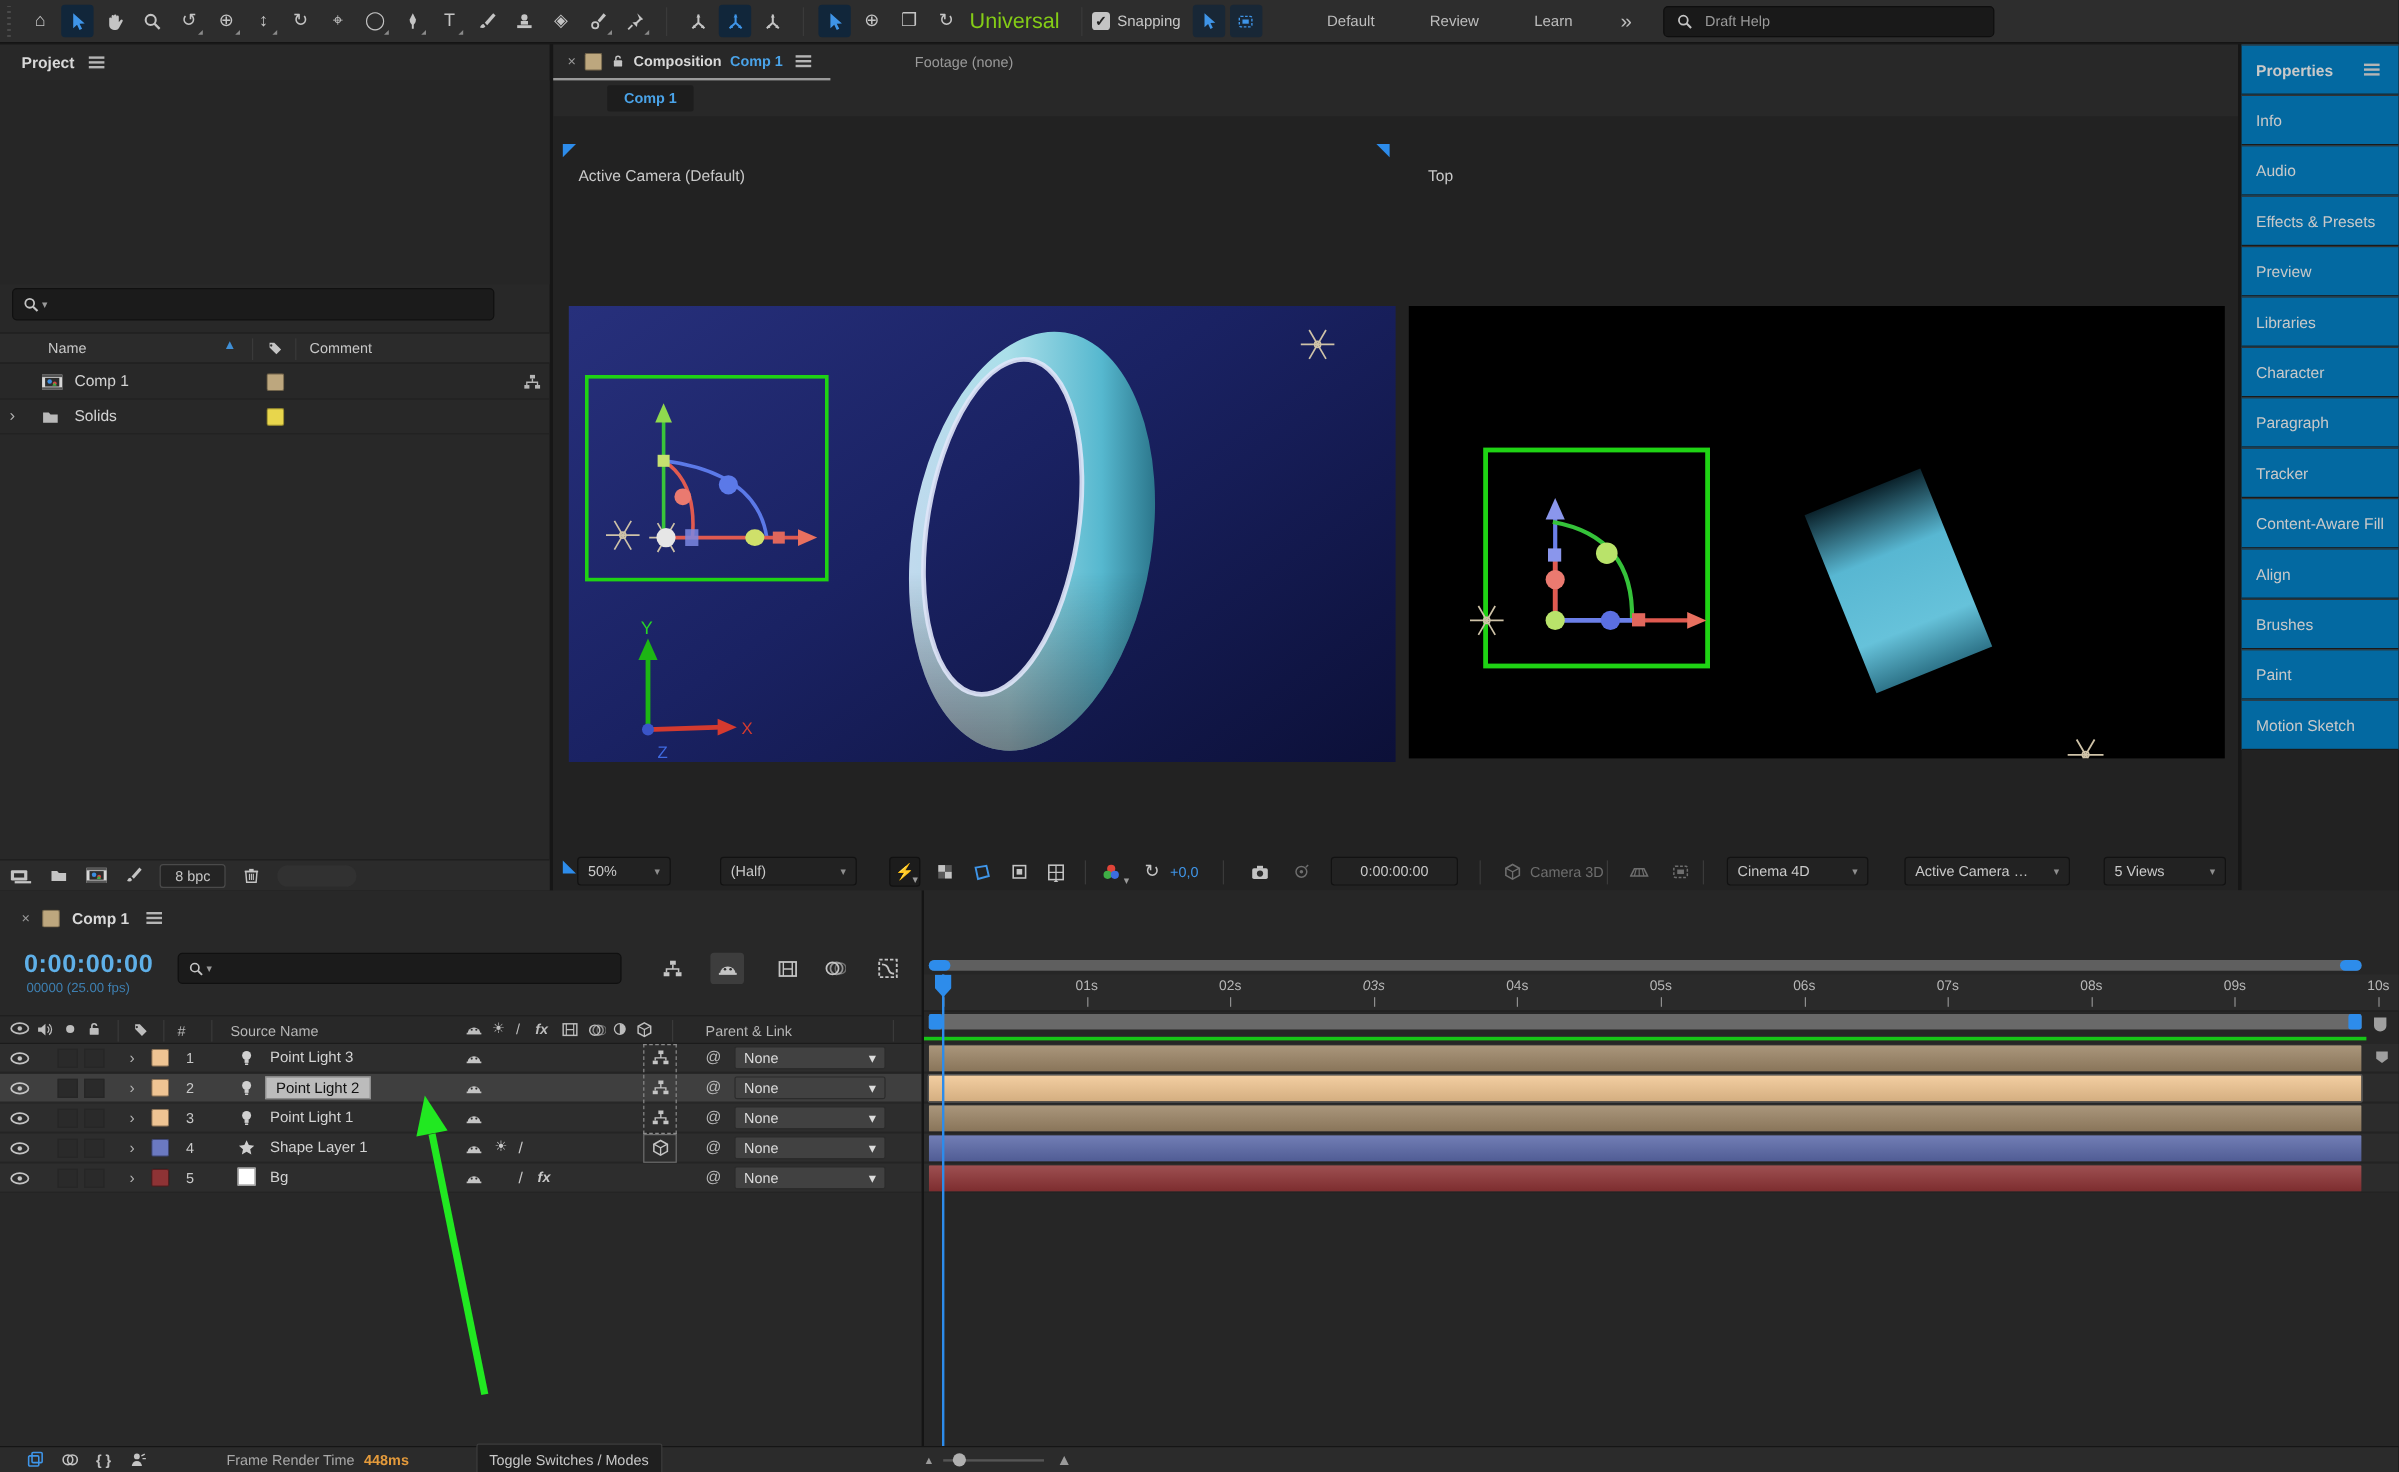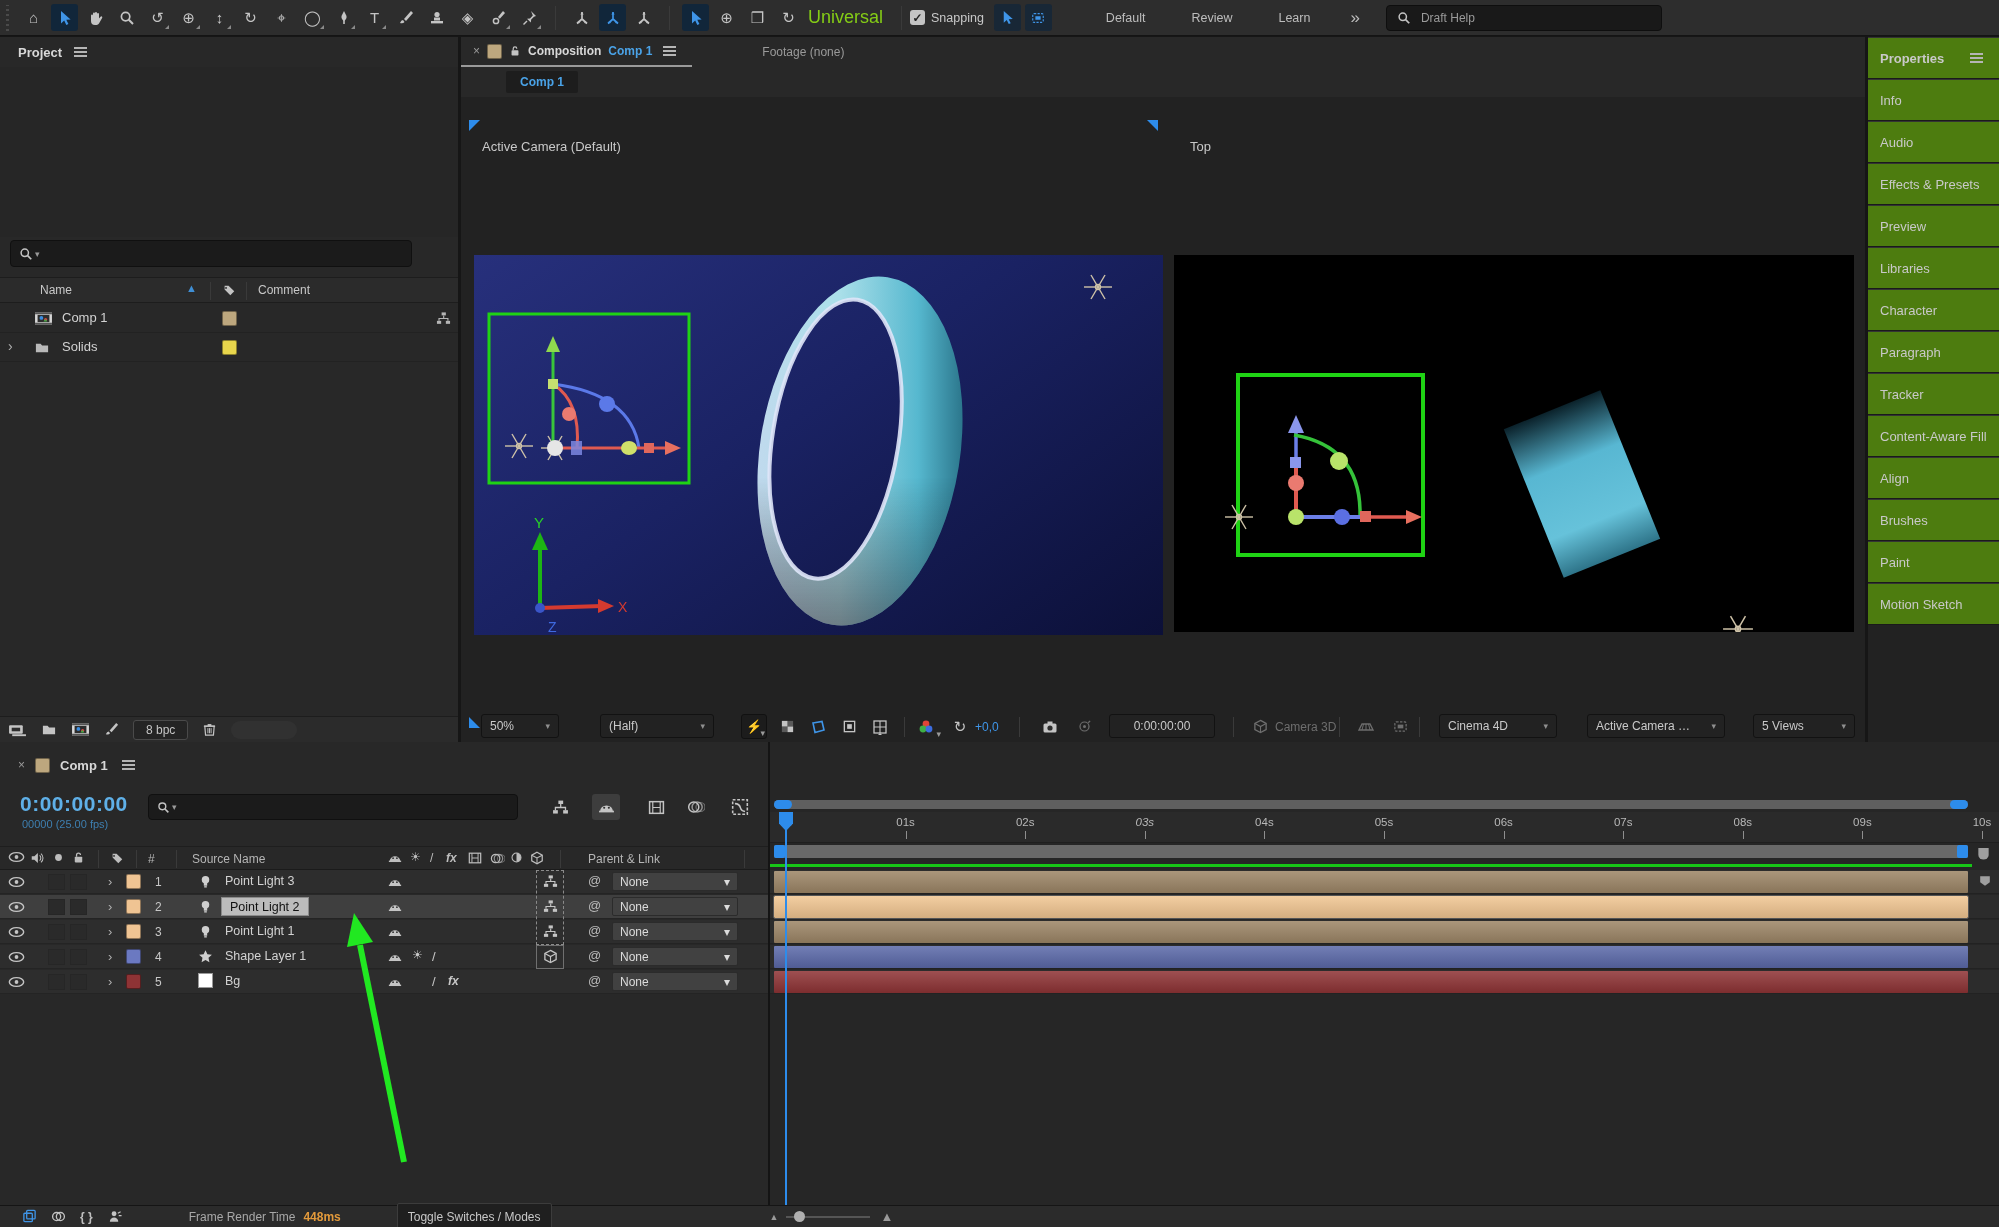--- a/index.html
+++ b/index.html
@@ -43,21 +43,21 @@
   #compchip{position:absolute;left:45px;top:34px;height:22px;padding:0 14px;background:#1d1d1d;border-radius:2px;display:flex;align-items:center;color:#4aa3e8;font-weight:bold;}
   #vstage{position:absolute;left:0;top:60px;width:1404px;height:652px;background:#222;}
   .vimg{position:absolute;overflow:hidden;}
   .blue-tri{position:absolute;width:0;height:0;}
   .vlabel{position:absolute;color:#c9c9c9;font-size:13px;}
   #vbottom{position:absolute;left:0;top:675px;width:1404px;height:30px;}
   .vbic{position:absolute;top:2px;width:26px;height:25px;display:flex;align-items:center;justify-content:center;color:#c4c4c4;}
   .gray{color:#6e6e6e !important;}
   
   #sidebar{left:1868px;top:37px;width:131px;height:705px;background:#222;}
-  .side-item{height:42px;border-bottom:1px solid #1a1a1a;border-top:1px solid #333;background:#4d7c0f;display:flex;align-items:center;justify-content:space-between;padding:0 12px;color:#c9c9c9;font-size:13px;white-space:nowrap;overflow:hidden;}
+  .side-item{height:42px;border-bottom:1px solid #1a1a1a;border-top:1px solid #333;background:#0369a1;display:flex;align-items:center;justify-content:space-between;padding:0 12px;color:#c9c9c9;font-size:13px;white-space:nowrap;overflow:hidden;}
   
   #timeline{left:0;top:742px;width:1999px;height:463px;}
   #tl-left{position:absolute;left:0;top:0;width:768px;height:463px;}
   #tl-right{position:absolute;left:770px;top:0;width:1229px;height:463px;background:#262626;}
   #tl-tab{position:absolute;left:0;top:0;height:46px;display:flex;align-items:center;gap:10px;padding-left:18px;}
   #tc-big{position:absolute;left:20px;top:50px;font-size:21px;font-weight:bold;color:#5fb0e8;letter-spacing:.5px;}
   #tc-sub{position:absolute;left:22px;top:76px;font-size:11px;color:#3e7fb0;}
   #tl-search{position:absolute;left:148px;top:52px;width:370px;height:26px;display:flex;align-items:center;padding:0 8px;color:#9a9a9a;}
   .tlbic{position:absolute;top:52px;width:28px;height:26px;display:flex;align-items:center;justify-content:center;color:#c4c4c4;}
   #tl-colhdr{position:absolute;left:0;top:104px;width:768px;height:24px;background:#282828;border-top:1px solid #1e1e1e;border-bottom:1px solid #1b1b1b;color:#b5b5b5;}

